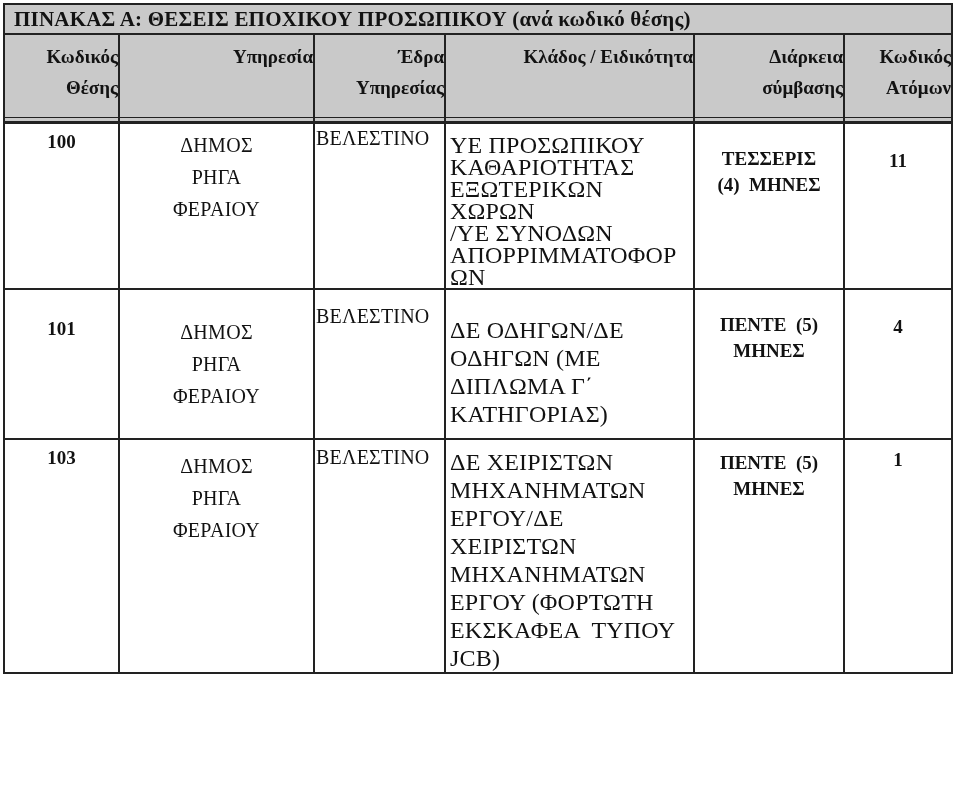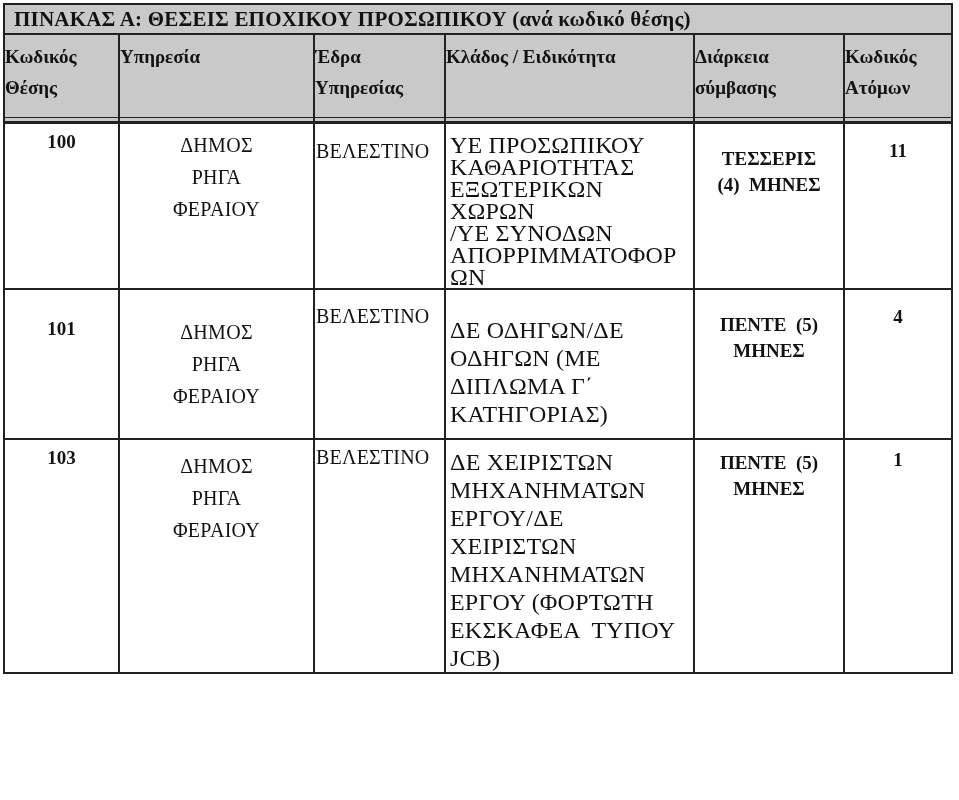--- a/index.html
+++ b/index.html
@@ -33,38 +33,38 @@
   tr.title-row{height:28px;}
   td.title{
     font-weight:bold;font-size:21px;line-height:27px;
     padding:1px 6px 0 9px;letter-spacing:0.2px;
     white-space:nowrap;
   }
   
   tr.head-row{height:83px;}
   td.th{
     font-weight:bold;font-size:19px;line-height:31px;
-    text-align:left;padding-top:6px;
+    text-align:right;padding-top:6px;
   }
   tr.head-row td{border-bottom:1px solid var(--border);}
   
   tr.spacer-row{height:5px;}
   tr.spacer-row td{border-top:1px solid var(--border);border-bottom:3px solid var(--border);}
   
   tr.r0{height:114px;}
   tr.r1{height:150px;}
   tr.r2{height:169px;}
   tr.r3{height:221px;}
   td.code{font-weight:bold;font-size:19px;text-align:center;padding-top:7px;}
   td.service{font-size:20px;text-align:center;line-height:32px;padding-top:5px;letter-spacing:0.3px;}
-  td.seat{font-size:20px;text-align:left;padding:16px 0 0 1px;letter-spacing:0.2px;}
+  td.seat{font-size:20px;text-align:left;padding:3px 0 0 1px;letter-spacing:0.2px;}
   td.spec{font-size:24px;line-height:28px;padding:10px 2px 0 4px;letter-spacing:0.2px;margin-left:20px;}
   tr.r0 td.spec{line-height:22px;}
   td.dur{font-weight:bold;font-size:19px;text-align:center;line-height:26px;padding-top:22px;}
-  td.cnt{font-weight:bold;font-size:19px;text-align:center;padding-top:16px;}
+  td.cnt{font-weight:bold;font-size:19px;text-align:center;padding-top:26px;}
   
   tr.r1 td.code{padding-top:28px;}
   tr.r1 td.service{padding-top:26px;}
   tr.r1 td.seat{padding-top:15px;}
   tr.r1 td.spec{padding-top:26px;}
   tr.r2 td.service,tr.r3 td.service{padding-top:10px;}
   tr.r2 td.seat,tr.r3 td.seat{padding-top:6px;}
   tr.r2 td.spec{padding-top:10px;}
   tr.r3 td.spec{padding-top:8px;}
   tr.r2 td.dur,tr.r3 td.dur{padding-top:10px;}

